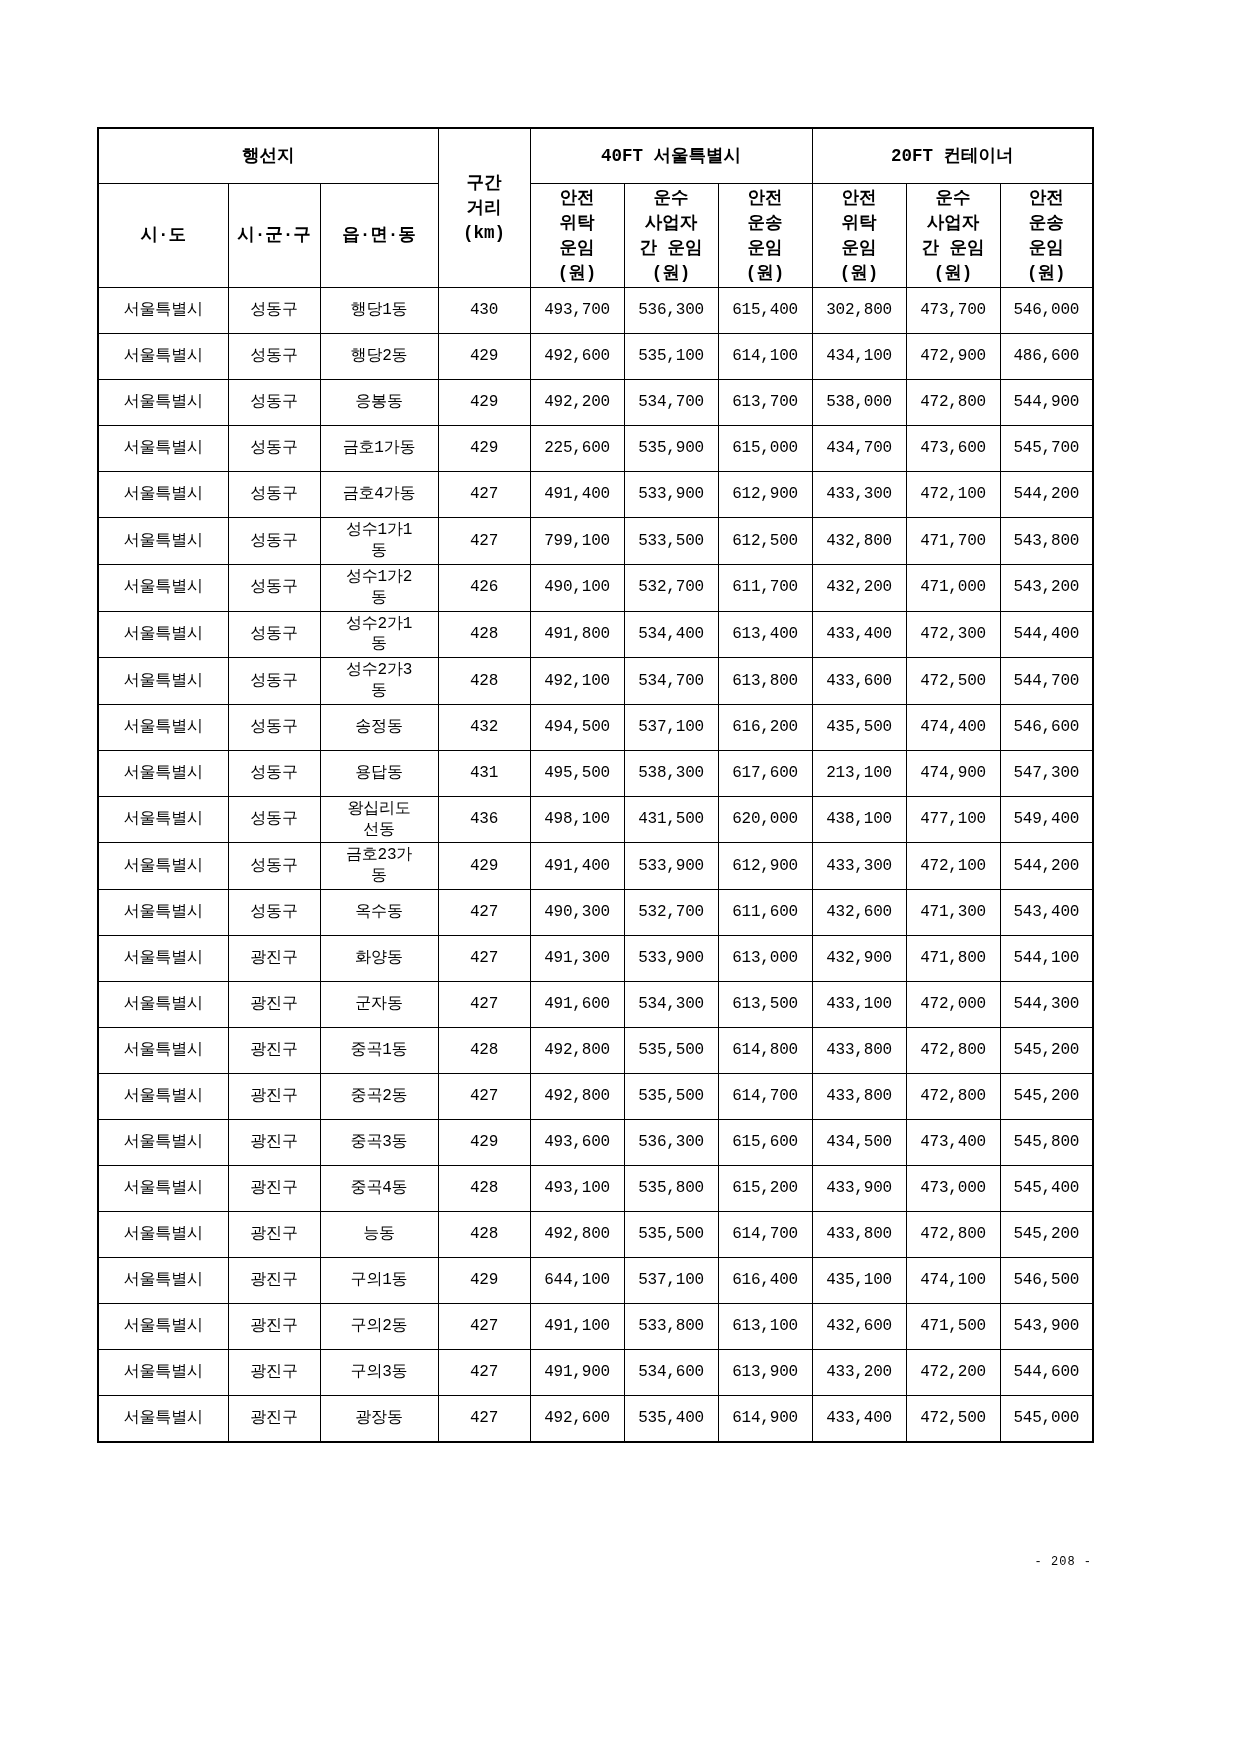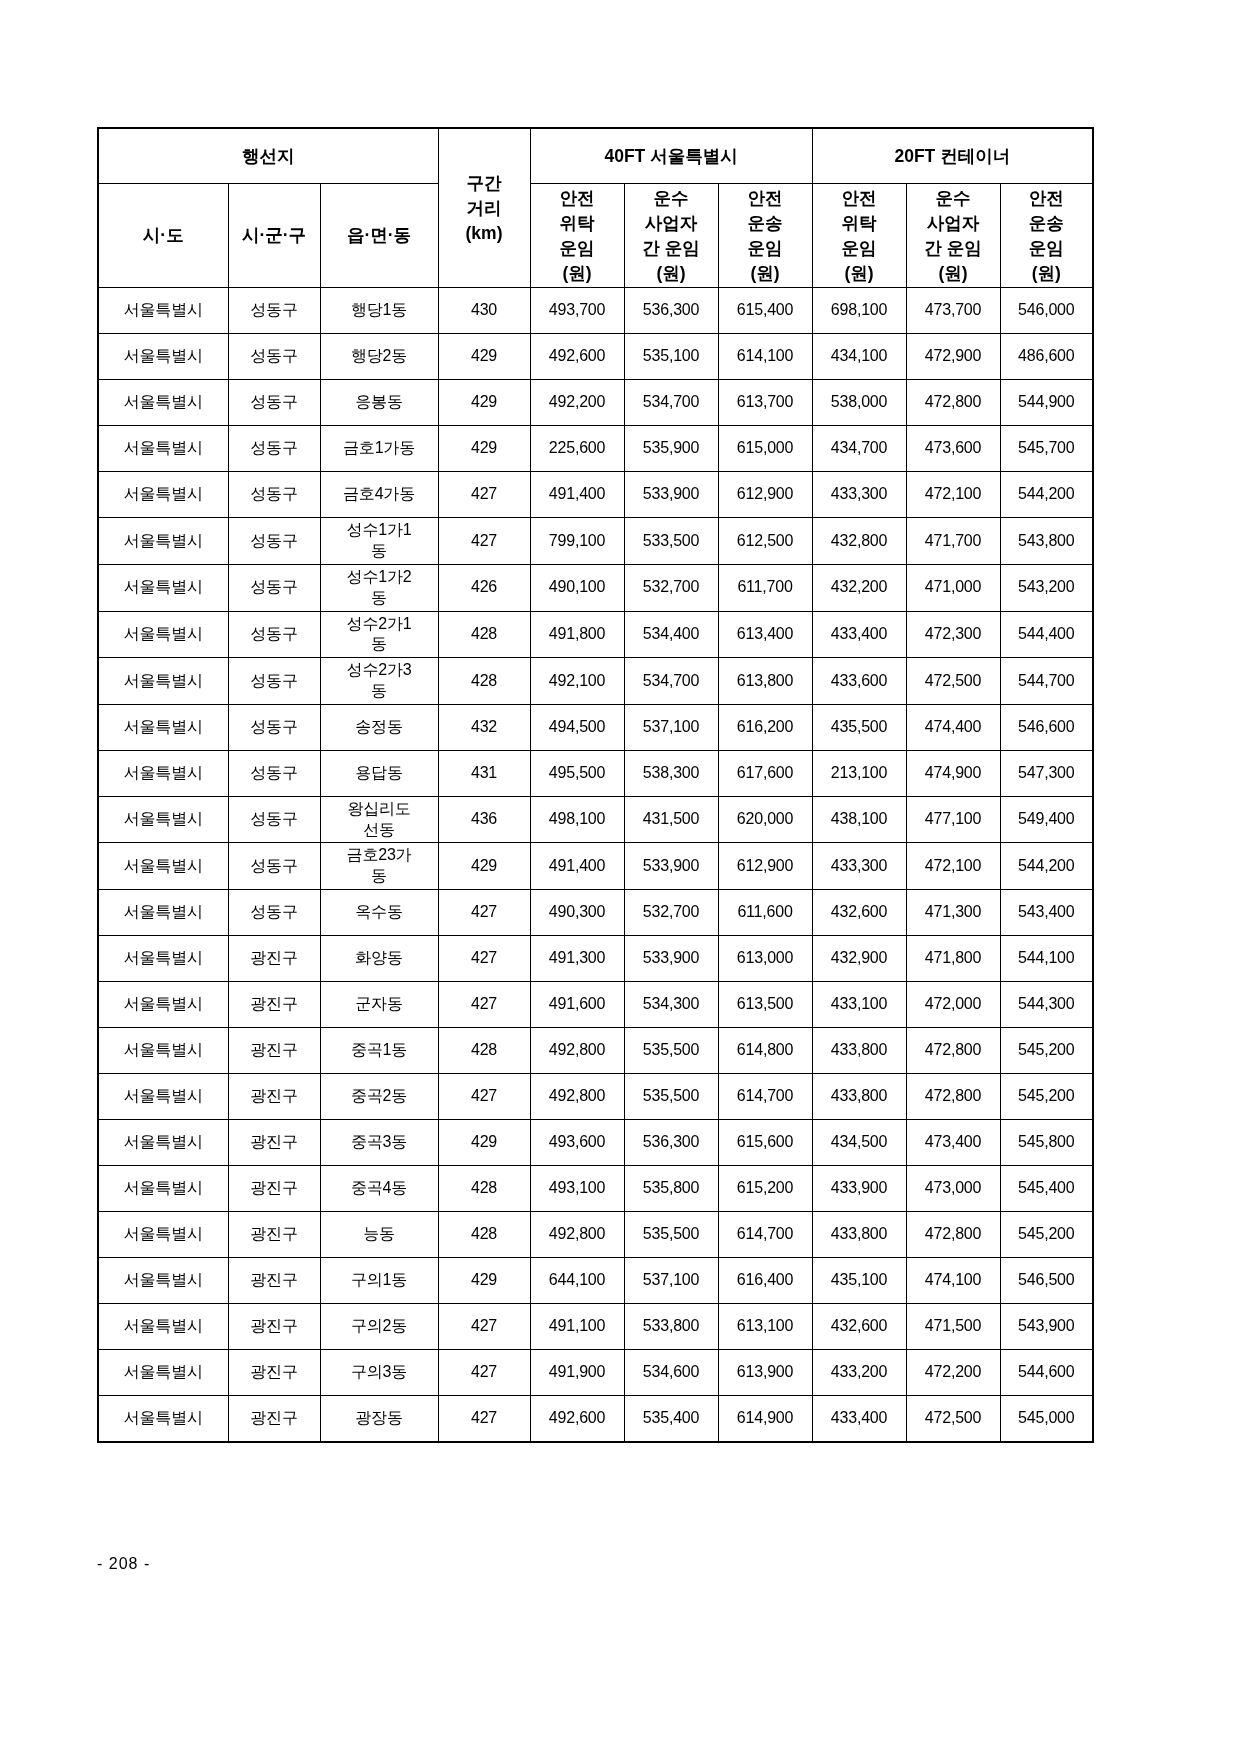--- a/index.html
+++ b/index.html
@@ -8,20 +8,21 @@
     background: #ffffff;
     font-family: "Liberation Sans", "DejaVu Sans", sans-serif;
     color: #000000;
   }
   .page {
     position: relative;
     width: 1235px;
     height: 1749px;
     background: #ffffff;
     overflow: hidden;
+    font-family: Liberation Mono, monospace;
   }
   .content {
     position: absolute;
     left: 97px;
     top: 127px;
     width: 995px;
   }
   table.fare-table {
     border-collapse: collapse;
     table-layout: fixed;
@@ -46,22 +47,22 @@
   tr.sub-row th { height: 97px; }
   tbody td {
     font-size: 16px;
     font-weight: normal;
     height: 41px;
     line-height: 1.3;
     letter-spacing: -0.2px;
   }
   .footer {
     margin-top: 112px;
-    text-align: left;
-    font-size: 16px;
+    text-align: right;
+    font-size: 12px;
     letter-spacing: 1px;
   }
   
   col.c-sido   { width: 130px; }
   col.c-gungu  { width: 92px;  }
   col.c-dong   { width: 118px; }
   col.c-dist   { width: 92px;  }
   col.c-fare   { width: 94px;  }
   col.c-fare-last { width: 93px; }
 </style>
@@ -124,21 +125,21 @@
       </thead>
       <tbody>
           <tr>
             <td>서울특별시</td>
             <td>성동구</td>
             <td>행당1동</td>
             <td>430</td>
             <td>493,700</td>
             <td>536,300</td>
             <td>615,400</td>
-            <td>698,100</td>
+            <td>302,800</td>
             <td>473,700</td>
             <td>546,000</td>
           </tr>
           <tr>
             <td>서울특별시</td>
             <td>성동구</td>
             <td>행당2동</td>
             <td>429</td>
             <td>492,600</td>
             <td>535,100</td>

